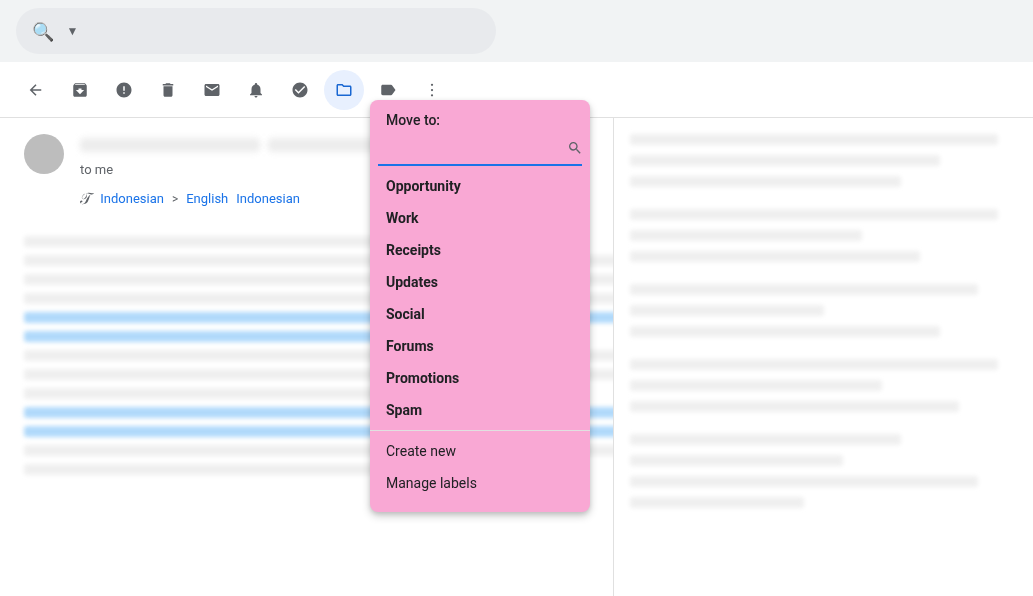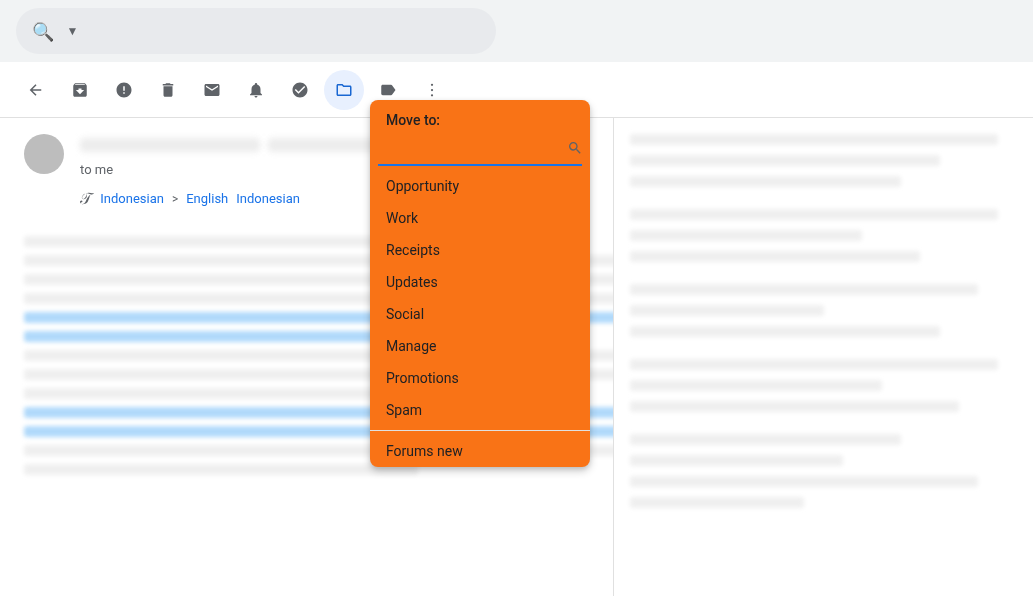--- a/index.html
+++ b/index.html
@@ -190,26 +190,26 @@
       filter: blur(2px);
       opacity: 0.5;
     }
 
     
     .move-to-dropdown {
       position: absolute;
       top: 100px;
       left: 370px;
       width: 220px;
-      background: #f97316;
+      background: #f9a8d4;
       border-radius: 8px;
       box-shadow: 0 4px 8px rgba(0,0,0,0.2), 0 2px 4px rgba(0,0,0,0.1);
       z-index: 100;
       overflow: hidden;
-      padding-bottom: 0;
+      padding-bottom: 13px;
     }
 
     .move-to-header {
       padding: 12px 16px 8px 16px;
       font-size: 14px;
       color: #202124;
       font-weight: 500;
     }
 
     .move-to-search {
@@ -236,20 +236,21 @@
       overflow-y: auto;
       max-height: 340px;
     }
     .move-to-item {
       padding: 8px 16px;
       font-size: 14px;
       color: #202124;
       cursor: pointer;
       display: flex;
       align-items: center;
+      font-weight: bold;
     }
     .move-to-item.selected {
       background: #e8f0fe;
       font-weight: 500;
     }
 
     .move-to-divider {
       height: 1px;
       background: #e0e0e0;
       margin: 4px 0;
@@ -415,23 +416,24 @@
     </span>
   </div>
 
   <div class="move-to-list">
 
       <div class="move-to-item">Opportunity</div>
       <div class="move-to-item">Work</div>
       <div class="move-to-item">Receipts</div>
       <div class="move-to-item">Updates</div>
       <div class="move-to-item">Social</div>
-      <div class="move-to-item">Manage</div>
+      <div class="move-to-item">Forums</div>
       <div class="move-to-item">Promotions</div>
       <div class="move-to-item">Spam</div>
     </div>
 
   <div class="move-to-divider"></div>
 
   <div class="move-to-actions">
-  <div class="move-to-action">Forums new</div>
+  <div class="move-to-action">Create new</div>
+      <div class="move-to-action">Manage labels</div>
     </div>
 </div>
 
 </body></html>

